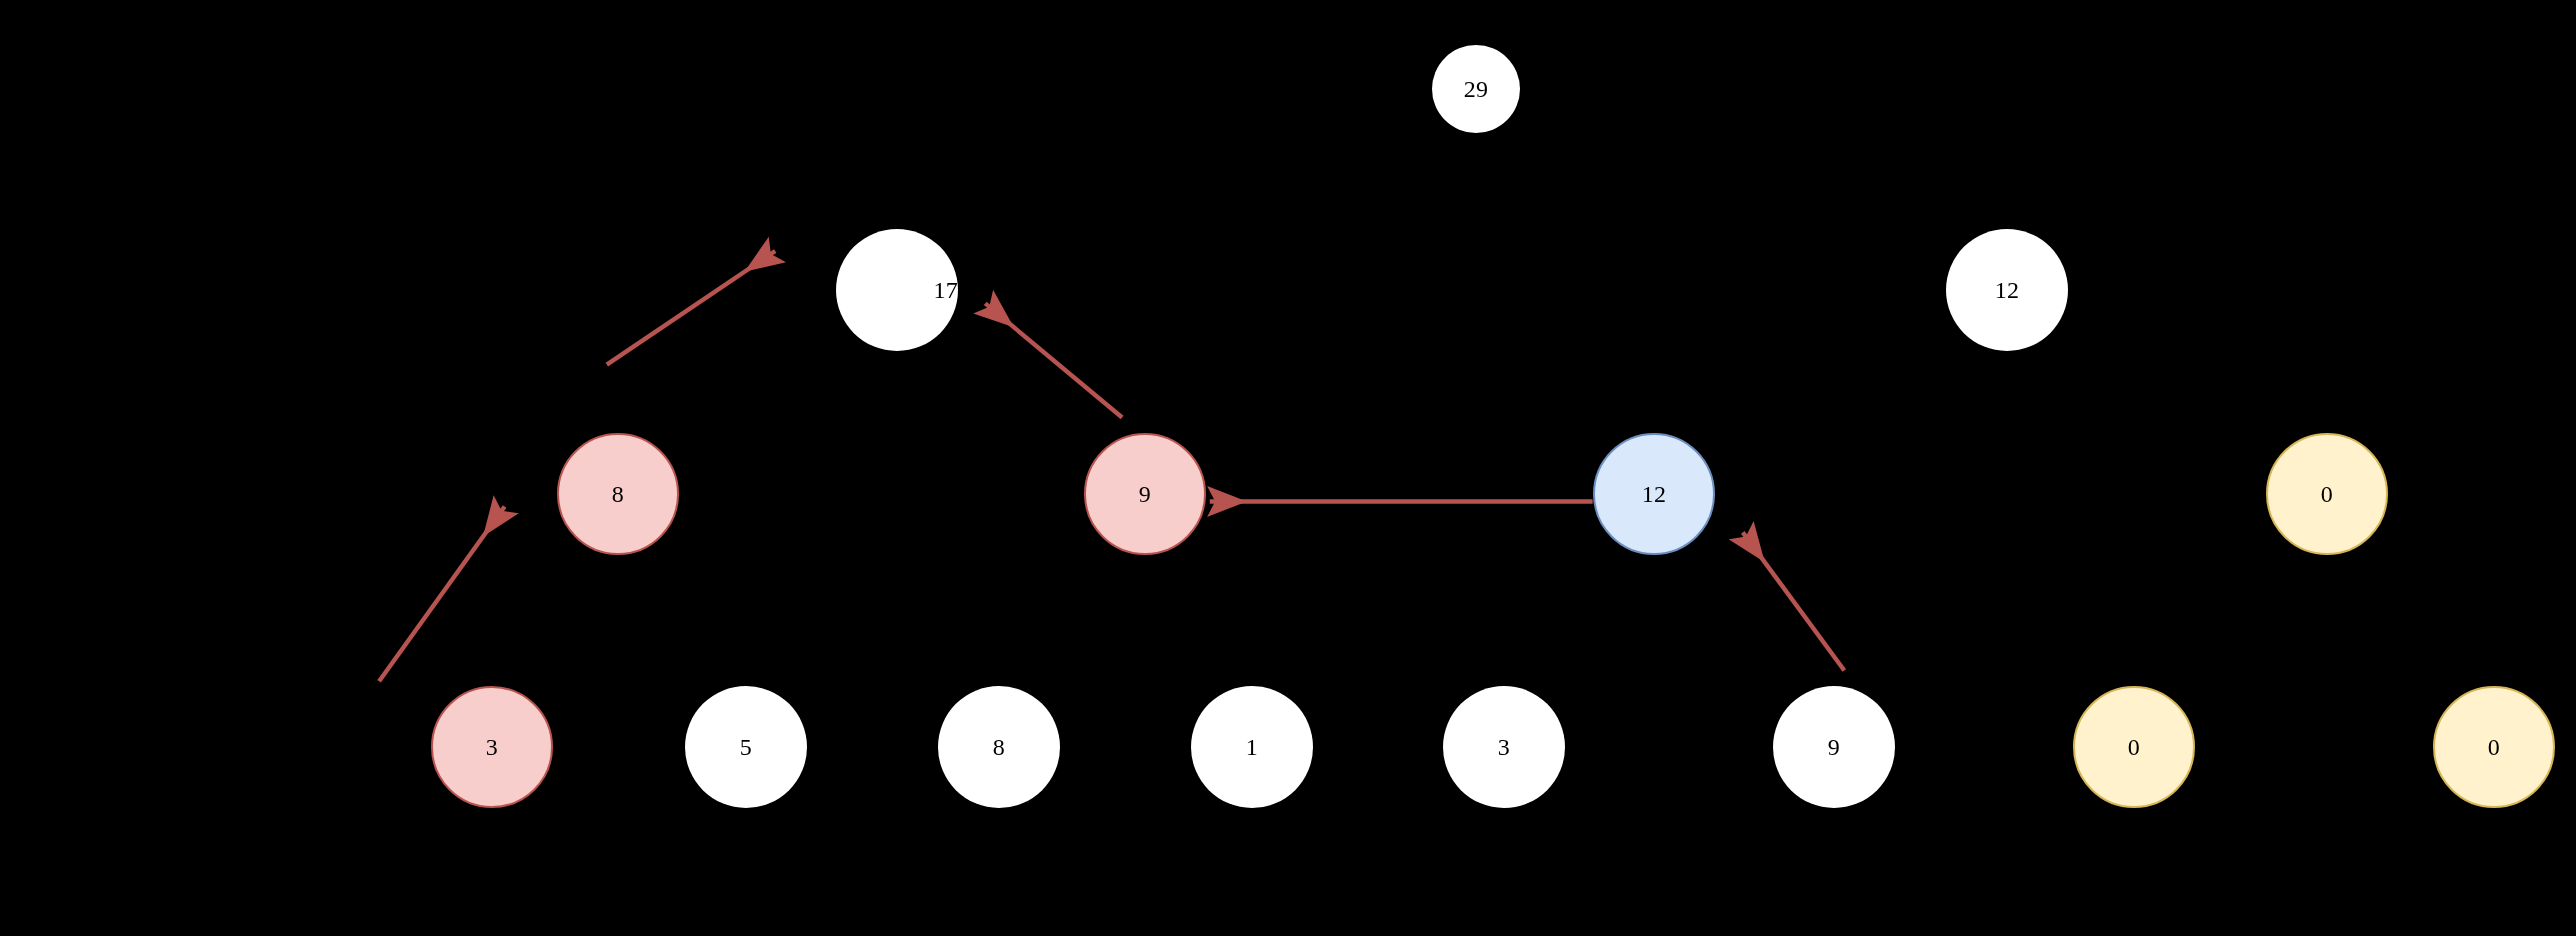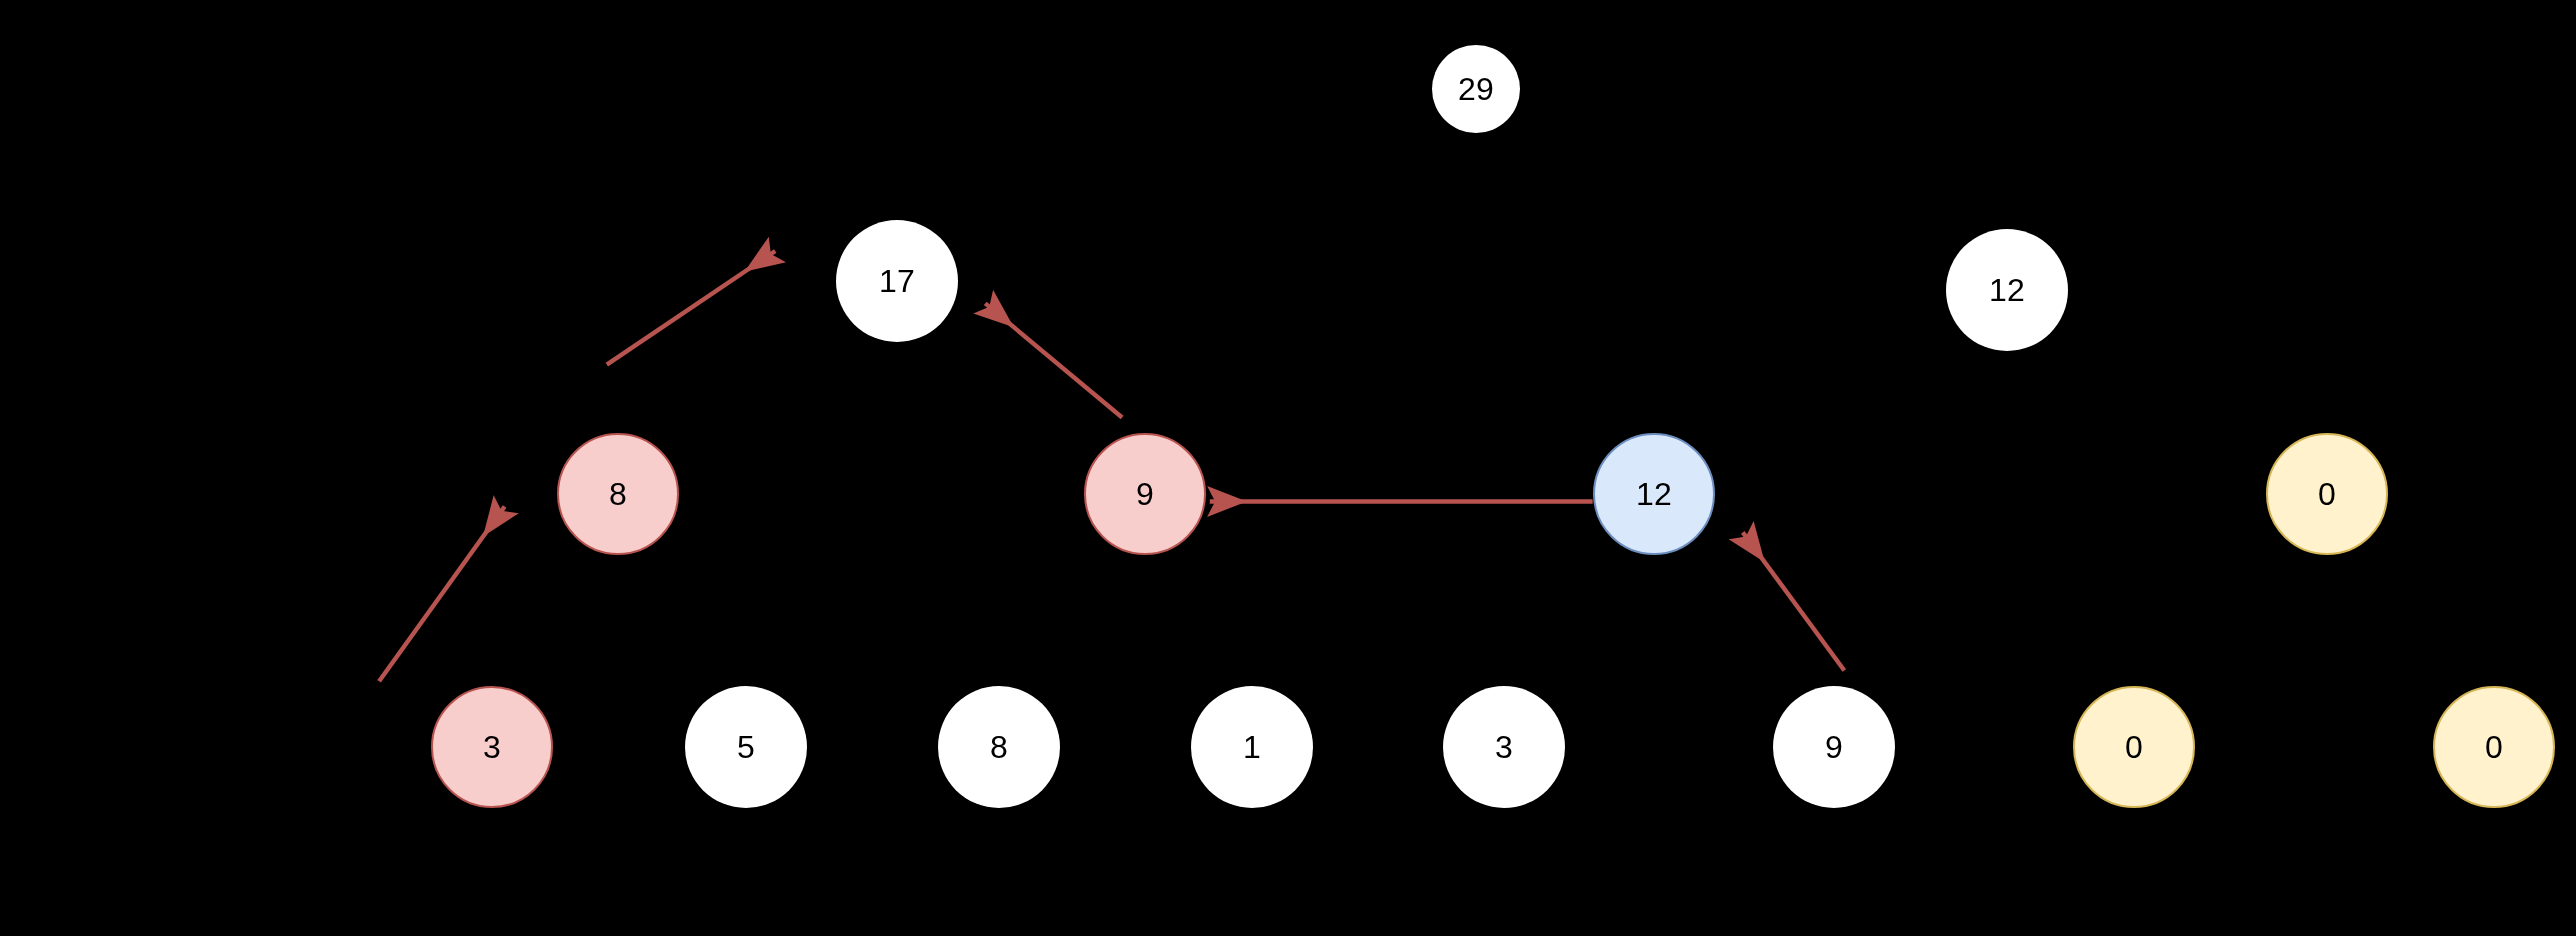--- a/index.html
+++ b/index.html
@@ -28,22 +28,22 @@
   }
   .node {
     position: absolute;
     border-radius: 50%;
     box-sizing: border-box;
     display: flex;
     align-items: center;
     justify-content: center;
   }
   .node-label {
-    font-family: Liberation Sans, sans-serif;
-    font-size: 32px;
+    font-family: Liberation Serif, serif;
+    font-size: 24px;
     line-height: 1;
     color: #000000;
     user-select: none;
     letter-spacing: 0.3px;
   }
   .node.plain {
     background: #ffffff;
     border: 0px solid transparent;
   }
   .node.pink {
@@ -76,21 +76,21 @@
         <line x1="1779" y1="662" x2="1562" y2="481" stroke="#b85450" stroke-width="7" marker-end="url(#arrowhead)"></line>
         <line x1="2525" y1="795" x2="1918" y2="795" stroke="#b85450" stroke-width="7" marker-end="url(#arrowhead)"></line>
         <line x1="2924" y1="1063" x2="2763" y2="844" stroke="#b85450" stroke-width="7" marker-end="url(#arrowhead)"></line>
       </g>
   </svg>
 
   <div id="nodes">
       <div class="node plain" style="left: 1432px; top: 45px; width: 88px; height: 88px;">
         <span class="node-label">29</span>
       </div>
-      <div class="node plain" style="left: 836px; top: 220px; width: 122px; height: 122px;">
+      <div class="node plain" style="left: 836px; top: 229px; width: 122px; height: 122px; justify-content: flex-end;">
         <span class="node-label">17</span>
       </div>
       <div class="node plain" style="left: 1946px; top: 229px; width: 122px; height: 122px;">
         <span class="node-label">12</span>
       </div>
       <div class="node pink" style="left: 557px; top: 433px; width: 122px; height: 122px;">
         <span class="node-label">8</span>
       </div>
       <div class="node pink" style="left: 1084px; top: 433px; width: 122px; height: 122px;">
         <span class="node-label">9</span>

